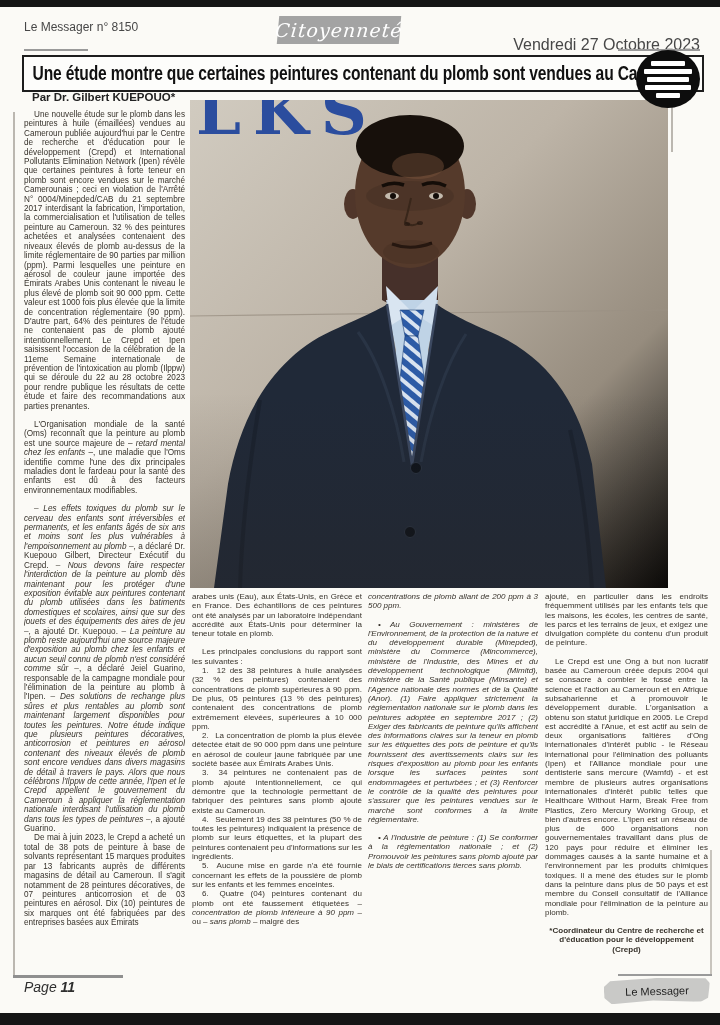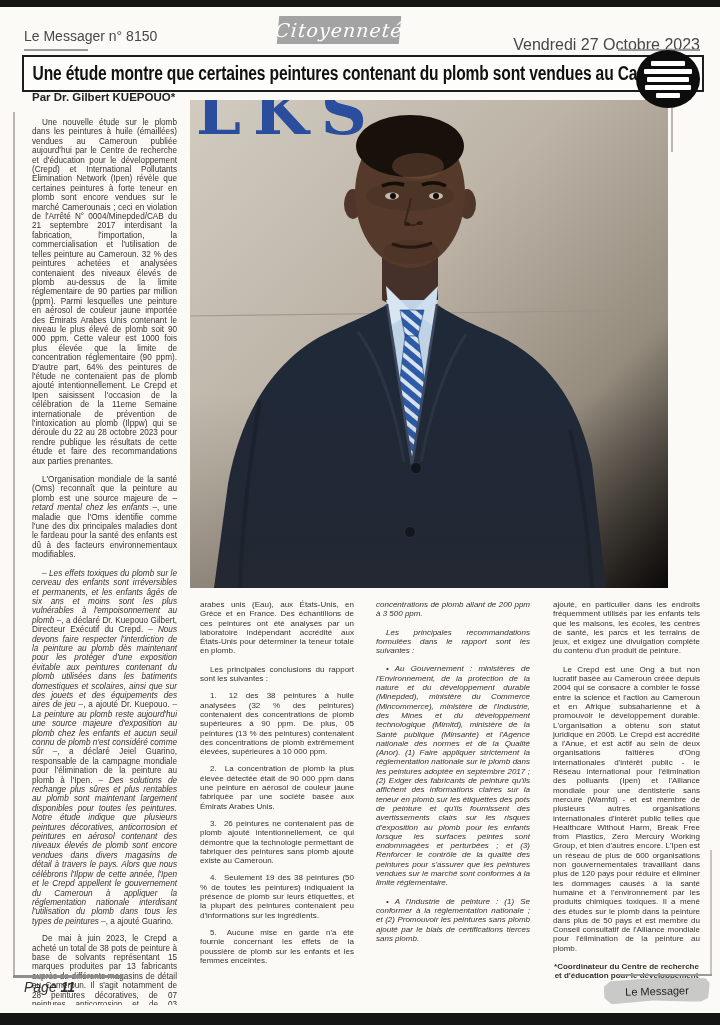--- a/index.html
+++ b/index.html
@@ -5,21 +5,21 @@
   html,body{margin:0;padding:0;background:#e8e8e8;}
   .page{position:relative;width:720px;height:1025px;background:#fbfaf6;overflow:hidden;
         font-family:"Liberation Sans",sans-serif;color:#37322b;}
   .bar{position:absolute;left:0;width:720px;background:#151515;}
   .bar-top{top:0;height:7px;}
   .bar-bottom{top:1013px;height:12px;}
   .section-tag{position:absolute;left:278px;top:16px;width:122px;height:28px;background:#a3a3a3;
         display:flex;align-items:center;justify-content:center;color:#fff;
         font-family:"DejaVu Serif",serif;font-style:italic;font-size:19px;letter-spacing:1px;
         transform:skewX(-5deg);}
-  .edition{position:absolute;left:24px;top:28px;font-size:14px;color:#474747;}
+  .edition{position:absolute;left:24px;top:20px;font-size:12px;color:#474747;}
   .date{position:absolute;right:20px;top:36px;font-size:16px;color:#474747;}
   .hline{position:absolute;background:#9a9a9a;height:2px;}
   .edition-line{left:24px;top:49px;width:64px;}
   .date-line{left:618px;top:49px;width:82px;}
   .rule-bl{left:13px;top:975px;width:110px;height:3px;background:#8f8f8f;}
   .rule-br{left:618px;top:974px;width:94px;}
   .vline{position:absolute;background:#bbb7b0;width:2px;}
   .rule-left{left:13px;top:112px;height:864px;}
   .rule-r-top{left:671px;top:95px;height:57px;}
   .rule-r-bottom{left:710px;top:850px;height:125px;background:#c8c4bd;}
@@ -35,21 +35,21 @@
   .badge i:nth-child(3){width:42px;}
   .badge i:nth-child(4){width:46px;}
   .badge i:nth-child(5){width:24px;}
   .byline{position:absolute;left:32px;top:91px;font-size:11.5px;font-weight:bold;color:#222;}
   .photo{position:absolute;left:190px;top:100px;width:478px;height:488px;}
   .col{position:absolute;text-align:justify;overflow:hidden;hyphens:auto;-webkit-hyphens:auto;}
   #col1{left:24px;top:110px;width:161px;height:895px;font-size:8.2px;line-height:9.4px;}
   #col2{left:192px;top:592px;width:170px;height:414px;font-size:8px;line-height:9.3px;}
   #col3{left:368px;top:592px;width:170px;height:414px;font-size:8px;line-height:9.3px;font-style:italic;}
   #col4{left:545px;top:592px;width:163px;height:414px;font-size:8px;line-height:9.3px;}
-  .col p{margin:8px;text-indent:10px;}
+  .col p{margin:0;text-indent:10px;}
   .col p.gap{margin-top:9px;}
   .col p.noindent{text-indent:0;}
   .col .it{font-style:italic;}
   .col p.signature{font-weight:bold;text-align:center;text-indent:0;}
   .footer-page{position:absolute;left:24px;top:979px;font-size:14px;color:#2e2e2e;font-style:italic;}
   .footer-page b{font-weight:bold;}
   .ribbon{position:absolute;left:604px;top:978px;width:106px;height:25px;background:#c9c9c7;
         display:flex;align-items:center;justify-content:center;font-size:11px;color:#1f1f1f;
         transform:rotate(-1.5deg);
         clip-path:polygon(0% 30%,6% 8%,48% 0%,96% 6%,100% 26%,98% 84%,91% 100%,46% 90%,7% 100%,0% 74%);}
@@ -153,27 +153,27 @@
       <p><span>Une nouvelle étude sur le plomb dans les peintures à huile (émaillées) vendues au Cameroun publiée aujourd'hui par le Centre de recherche et d'éducation pour le développement (Crepd) et International Pollutants Elimination Network (Ipen) révèle que certaines peintures à forte teneur en plomb sont encore vendues sur le marché Camerounais ; ceci en violation de l'Arrêté N° 0004/Minepded/CAB du 21 septembre 2017 interdisant la fabrication, l'importation, la commercialisation et l'utilisation de telles peinture au Cameroun. 32 % des peintures achetées et analysées contenaient des niveaux élevés de plomb au-dessus de la limite réglementaire de 90 parties par million (ppm). Parmi lesquelles une peinture en aérosol de couleur jaune importée des Émirats Arabes Unis contenant le niveau le plus élevé de plomb soit 90 000 ppm. Cette valeur est 1000 fois plus élevée que la limite de concentration réglementaire (90 ppm). D'autre part, 64% des peintures de l'étude ne contenaient pas de plomb ajouté intentionnellement. Le Crepd et Ipen saisissent l'occasion de la célébration de la 11eme Semaine internationale de prévention de l'intoxication au plomb (Ilppw) qui se déroule du 22 au 28 octobre 2023 pour rendre publique les résultats de cette étude et faire des recommandations aux parties prenantes.</span></p>
       <p class="gap"><span>L'Organisation mondiale de la santé (Oms) reconnaît que la peinture au plomb est une source majeure de – </span><span class="it">retard mental chez les enfants</span><span> –, une maladie que l'Oms identifie comme l'une des dix principales maladies dont le fardeau pour la santé des enfants est dû à des facteurs environnementaux modifiables.</span></p>
       <p class="gap"><span class="it">– Les effets toxiques du plomb sur le cerveau des enfants sont irréversibles et permanents, et les enfants âgés de six ans et moins sont les plus vulnérables à l'empoisonnement au plomb –</span><span>, a déclaré Dr. Kuepouo Gilbert, Directeur Exécutif du Crepd. </span><span class="it">– Nous devons faire respecter l'interdiction de la peinture au plomb dès maintenant pour les protéger d'une exposition évitable aux peintures contenant du plomb utilisées dans les batiments domestiques et scolaires, ainsi que sur des jouets et des équipements des aires de jeu –</span><span>, a ajouté Dr. Kuepouo. </span><span class="it">– La peinture au plomb reste aujourd'hui une source majeure d'exposition au plomb chez les enfants et aucun seuil connu de plomb n'est considéré comme sûr –</span><span>, a déclaré Jeiel Guarino, responsable de la campagne mondiale pour l'élimination de la peinture au plomb à l'Ipen. </span><span class="it">– Des solutions de rechange plus sûres et plus rentables au plomb sont maintenant largement disponibles pour toutes les peintures. Notre étude indique que plusieurs peintures décoratives, anticorrosion et peintures en aérosol contenant des niveaux élevés de plomb sont encore vendues dans divers magasins de détail à travers le pays. Alors que nous célébrons l'Ilppw de cette année, l'Ipen et le Crepd appellent le gouvernement du Cameroun à appliquer la réglementation nationale interdisant l'utilisation du plomb dans tous les types de peintures –</span><span>, a ajouté Guarino.</span></p>
       <p><span>De mai à juin 2023, le Crepd a acheté un total de 38 pots de peinture à base de solvants représentant 15 marques produites par 13 fabricants auprès de différents magasins de détail au Cameroun. Il s'agit notamment de 28 peintures décoratives, de 07 peintures anticorrosion et de 03 peintures en aérosol. Dix (10) peintures de six marques ont été fabriquées par des entreprises basées aux Émirats</span></p>
     </div>
   <div class="col" id="col2">
       <p class="noindent"><span>arabes unis (Eau), aux États-Unis, en Grèce et en France. Des échantillons de ces peintures ont été analysés par un laboratoire indépendant accrédité aux États-Unis pour déterminer la teneur totale en plomb.</span></p>
       <p class="gap"><span>Les principales conclusions du rapport sont les suivantes :</span></p>
       <p><span>1.  12 des 38 peintures à huile analysées (32 % des peintures) contenaient des concentrations de plomb supérieures à 90 ppm. De plus, 05 peintures (13 % des peintures) contenaient des concentrations de plomb extrêmement élevées, supérieures à 10 000 ppm.</span></p>
       <p><span>2.  La concentration de plomb la plus élevée détectée était de 90 000 ppm dans une peinture en aérosol de couleur jaune fabriquée par une société basée aux Émirats Arabes Unis.</span></p>
-      <p><span>3.  26 peintures ne contenaient pas de plomb ajouté intentionnellement, ce qui démontre que la technologie permettant de fabriquer des peintures sans plomb ajouté existe au Cameroun.</span></p>
+      <p><span>3.  34 peintures ne contenaient pas de plomb ajouté intentionnellement, ce qui démontre que la technologie permettant de fabriquer des peintures sans plomb ajouté existe au Cameroun.</span></p>
       <p><span>4.  Seulement 19 des 38 peintures (50 % de toutes les peintures) indiquaient la présence de plomb sur leurs étiquettes, et la plupart des peintures contenaient peu d'informations sur les ingrédients.</span></p>
       <p><span>5.  Aucune mise en garde n'a été fournie concernant les effets de la poussière de plomb sur les enfants et les femmes enceintes.</span></p>
+      <p><span>6.  Quatre (04) peintures contenant du plomb ont été faussement étiquetées – </span><span class="it">concentration de plomb inférieure à 90 ppm</span><span> – ou – </span><span class="it">sans plomb</span><span> – malgré des</span></p>
     </div>
   <div class="col" id="col3">
       <p class="noindent"><span>concentrations de plomb allant de 200 ppm à 3 500 ppm.</span></p>
-      <p class="gap"><span>Les principales recommandations formulées dans le rapport sont les suivantes :</span></p>
       <p class="gap"><span>• Au Gouvernement : ministères de l'Environnement, de la protection de la nature et du développement durable (Minepded), ministère du Commerce (Mincommerce), ministère de l'Industrie, des Mines et du développement technologique (Mimitd), ministère de la Santé publique (Minsante) et l'Agence nationale des normes et de la Qualité (Anor). (1) Faire appliquer strictement la réglementation nationale sur le plomb dans les peintures adoptée en septembre 2017 ; (2) Exiger des fabricants de peinture qu'ils affichent des informations claires sur la teneur en plomb sur les étiquettes des pots de peinture et qu'ils fournissent des avertissements clairs sur les risques d'exposition au plomb pour les enfants lorsque les surfaces peintes sont endommagées et perturbées ; et (3) Renforcer le contrôle de la qualité des peintures pour s'assurer que les peintures vendues sur le marché sont conformes à la limite réglementaire.</span></p>
       <p class="gap"><span>• A l'Industrie de peinture : (1) Se conformer à la réglementation nationale ; et (2) Promouvoir les peintures sans plomb ajouté par le biais de certifications tierces sans plomb.</span></p>
     </div>
   <div class="col" id="col4">
       <p class="noindent"><span>ajouté, en particulier dans les endroits fréquemment utilisés par les enfants tels que les maisons, les écoles, les centres de santé, les parcs et les terrains de jeux, et exigez une divulgation complète du contenu d'un produit de peinture.</span></p>
       <p class="gap"><span>Le Crepd est une Ong à but non lucratif basée au Cameroun créée depuis 2004 qui se consacre à combler le fossé entre la science et l'action au Cameroun et en Afrique subsaharienne et à promouvoir le développement durable. L'organisation a obtenu son statut juridique en 2005. Le Crepd est accrédité à l'Anue, et est actif au sein de deux organisations faîtières d'Ong internationales d'intérêt public - le Réseau international pour l'élimination des polluants (Ipen) et l'Alliance mondiale pour une dentisterie sans mercure (Wamfd) - et est membre de plusieurs autres organisations internationales d'intérêt public telles que Healthcare Without Harm, Break Free from Plastics, Zero Mercury Working Group, et bien d'autres encore. L'Ipen est un réseau de plus de 600 organisations non gouvernementales travaillant dans plus de 120 pays pour réduire et éliminer les dommages causés à la santé humaine et à l'environnement par les produits chimiques toxiques. Il a mené des études sur le plomb dans la peinture dans plus de 50 pays et est membre du Conseil consultatif de l'Alliance mondiale pour l'élimination de la peinture au plomb.</span></p>
       <p class="gap signature"><span>*Coordinateur du Centre de recherche et d'éducation pour le développement (Crepd)</span></p>
     </div>
 
   <div class="hline rule-bl"></div>

